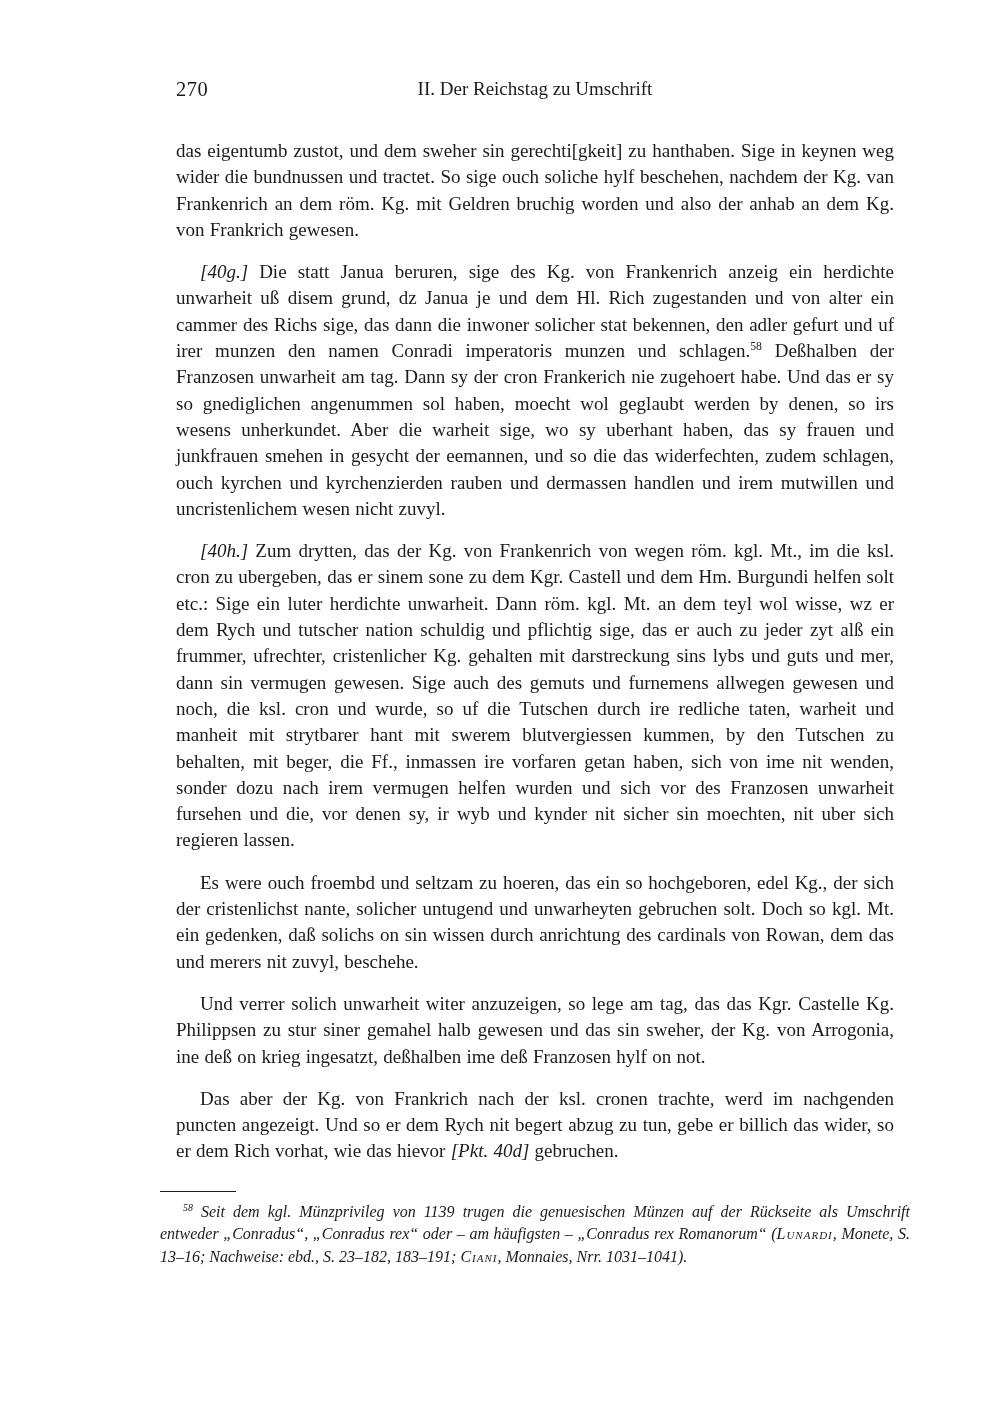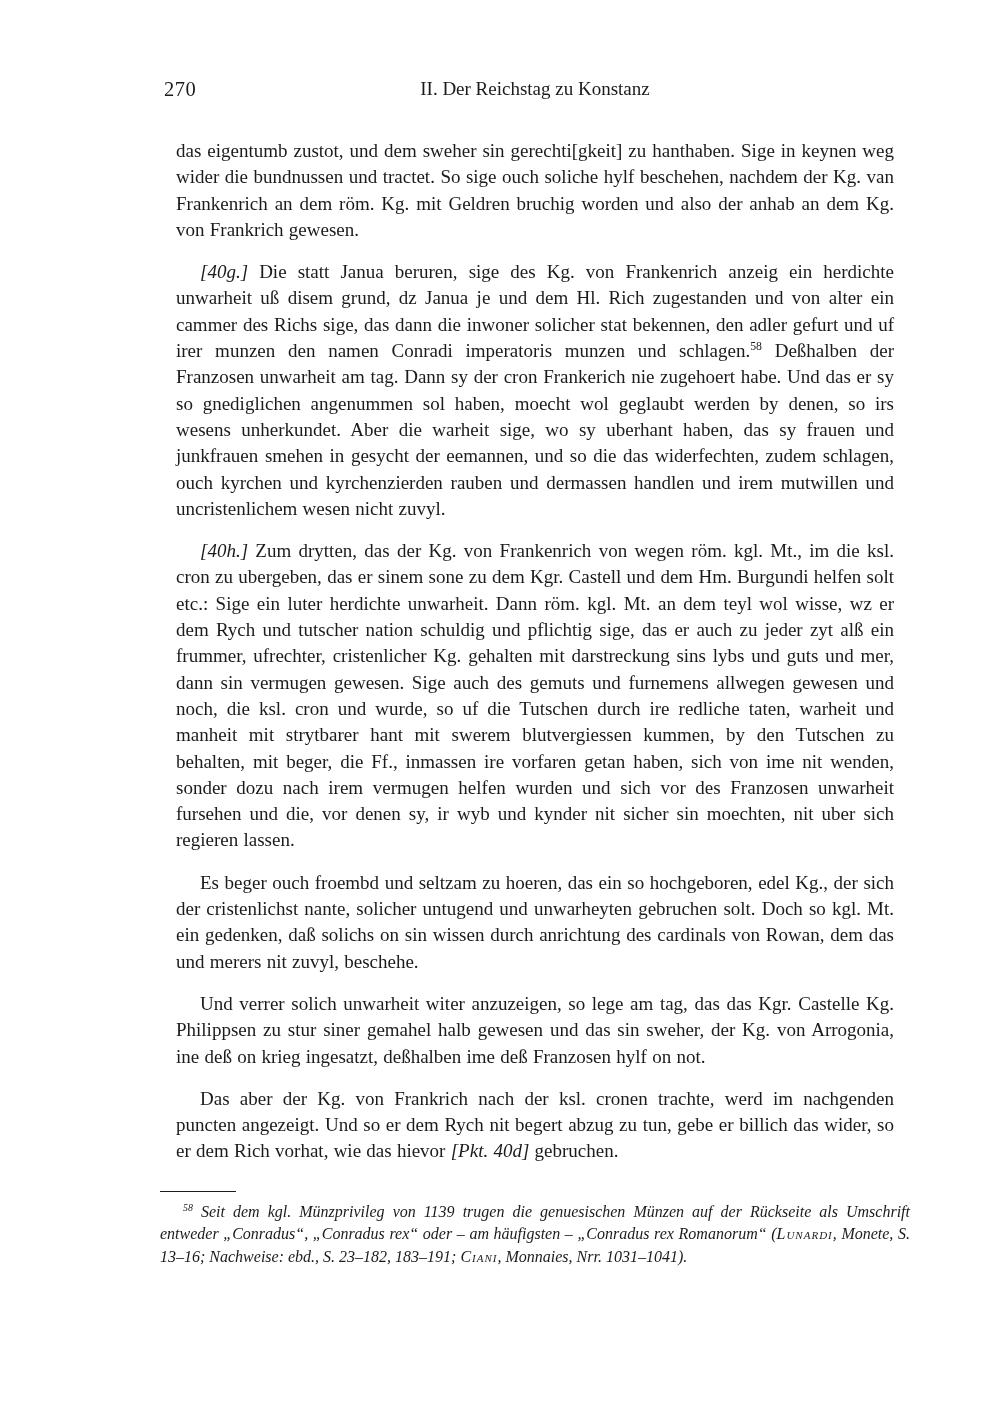--- a/index.html
+++ b/index.html
@@ -20,21 +20,21 @@
   }
 
   .page-header {
     position: relative;
     height: 26px;
     margin-bottom: 18px;
     font-size: 19px;
   }
   .page-number {
     position: absolute;
-    left: 4px;
+    left: 16px;
     top: 0;
     font-size: 20.5px;
     letter-spacing: 0.5px;
   }
   .running-title {
     display: block;
     text-align: center;
     font-size: 19px;
   }
 
@@ -74,28 +74,28 @@
     margin-top: 26px;
   }
 </style>
 </head>
 <body>
 
 <div class="page">
 
   <header class="page-header">
     <span class="page-number">270</span>
-    <span class="running-title">II. Der Reichstag zu Konstanz</span>
+    <span class="running-title">II. Der Reichstag zu Umschrift</span>
   </header>
 
   <main class="page-body">
       <p class="para"><span>das eigentumb zustot, und dem sweher sin gerechti[gkeit] zu hanthaben. Sige in keynen weg wider die bundnussen und tractet. So sige ouch soliche hylf beschehen, nachdem der Kg. van Frankenrich an dem röm. Kg. mit Geldren bruchig worden und also der anhab an dem Kg. von Frankrich gewesen.</span></p>
       <p class="para indent"><em>[40g.]</em><span> Die statt Janua beruren, sige des Kg. von Frankenrich anzeig ein herdichte unwarheit uß disem grund, dz Janua je und dem Hl. Rich zugestanden und von alter ein cammer des Richs sige, das dann die inwoner solicher stat bekennen, den adler gefurt und uf irer munzen den namen Conradi imperatoris munzen und schlagen.</span><sup>58</sup><span> Deßhalben der Franzosen unwarheit am tag. Dann sy der cron Frankerich nie zugehoert habe. Und das er sy so gnediglichen angenummen sol haben, moecht wol geglaubt werden by denen, so irs wesens unherkundet. Aber die warheit sige, wo sy uberhant haben, das sy frauen und junkfrauen smehen in gesycht der eemannen, und so die das widerfechten, zudem schlagen, ouch kyrchen und kyrchenzierden rauben und dermassen handlen und irem mutwillen und uncristenlichem wesen nicht zuvyl.</span></p>
       <p class="para indent"><em>[40h.]</em><span> Zum drytten, das der Kg. von Frankenrich von wegen röm. kgl. Mt., im die ksl. cron zu ubergeben, das er sinem sone zu dem Kgr. Castell und dem Hm. Burgundi helfen solt etc.: Sige ein luter herdichte unwarheit. Dann röm. kgl. Mt. an dem teyl wol wisse, wz er dem Rych und tutscher nation schuldig und pflichtig sige, das er auch zu jeder zyt alß ein frummer, ufrechter, cristenlicher Kg. gehalten mit darstreckung sins lybs und guts und mer, dann sin vermugen gewesen. Sige auch des gemuts und furnemens allwegen gewesen und noch, die ksl. cron und wurde, so uf die Tutschen durch ire redliche taten, warheit und manheit mit strytbarer hant mit swerem blutvergiessen kummen, by den Tutschen zu behalten, mit beger, die Ff., inmassen ire vorfaren getan haben, sich von ime nit wenden, sonder dozu nach irem vermugen helfen wurden und sich vor des Franzosen unwarheit fursehen und die, vor denen sy, ir wyb und kynder nit sicher sin moechten, nit uber sich regieren lassen.</span></p>
-      <p class="para indent"><span>Es beger ouch froembd und seltzam zu hoeren, das ein so hochgeboren, edel Kg., der sich der cristenlichst nante, solicher untugend und unwarheyten gebruchen solt. Doch so kgl. Mt. ein gedenken, daß solichs on sin wissen durch anrichtung des cardinals von Rowan, dem das und merers nit zuvyl, beschehe.</span></p>
+      <p class="para indent"><span>Es were ouch froembd und seltzam zu hoeren, das ein so hochgeboren, edel Kg., der sich der cristenlichst nante, solicher untugend und unwarheyten gebruchen solt. Doch so kgl. Mt. ein gedenken, daß solichs on sin wissen durch anrichtung des cardinals von Rowan, dem das und merers nit zuvyl, beschehe.</span></p>
       <p class="para indent"><span>Und verrer solich unwarheit witer anzuzeigen, so lege am tag, das das Kgr. Castelle Kg. Philippsen zu stur siner gemahel halb gewesen und das sin sweher, der Kg. von Arrogonia, ine deß on krieg ingesatzt, deßhalben ime deß Franzosen hylf on not.</span></p>
       <p class="para indent"><span>Das aber der Kg. von Frankrich nach der ksl. cronen trachte, werd im nachgenden puncten angezeigt. Und so er dem Rych nit begert abzug zu tun, gebe er billich das wider, so er dem Rich vorhat, wie das hievor </span><em>[Pkt. 40d]</em><span> gebruchen.</span></p>
     </main>
 
   <footer class="footnote-area">
     <div class="footnote-rule"></div>
     <p class="footnote"><sup>58</sup><em> Seit dem kgl. Münzprivileg von 1139 trugen die genuesischen Münzen auf der Rückseite als Umschrift entweder „Conradus“, „Conradus rex“ oder – am häufigsten – „Conradus rex Romanorum“ (</em><span class="smallcaps">Lunardi</span><em>, Monete, S. 13–16; Nachweise: ebd., S. 23–182, 183–191; </em><span class="smallcaps">Ciani</span><em>, Monnaies, Nrr. 1031–1041).</em></p>
   </footer>
 
 </div>

